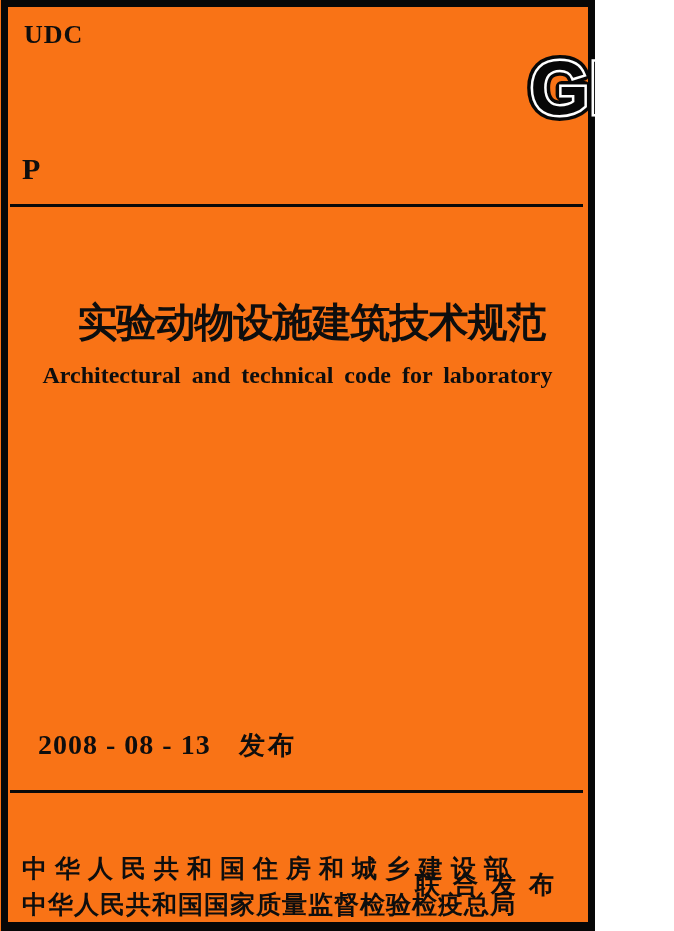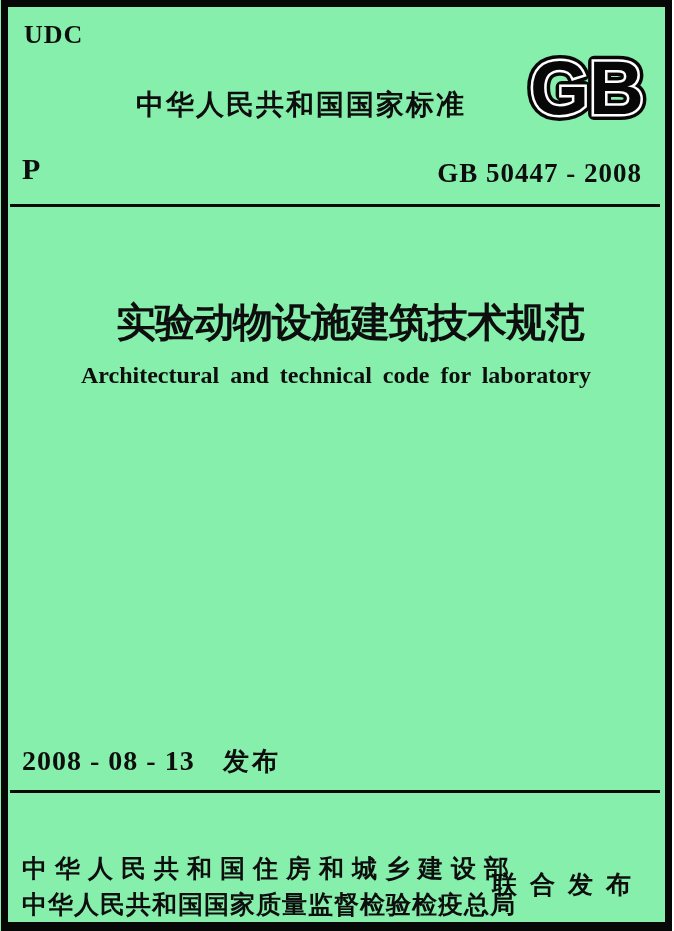--- a/index.html
+++ b/index.html
@@ -1,19 +1,19 @@
 <!DOCTYPE html>
 <html><head>
 <meta charset="utf-8">
 <style>
   html,body { margin:0; padding:0; background:#ffffff; }
   .page {
     position:relative;
-    width:672px; height:931px;
-    background:#86efac;
+    width:595px; height:931px;
+    background:#f97316;
     color:#0e0e0e;
     font-family:"Liberation Sans", sans-serif;
     overflow:hidden;
   }
   .frame {
     position:absolute;
     left:1px; top:0; right:0; bottom:0;
     border:7px solid #070707;
     border-bottom-width:9px;
     box-sizing:border-box;
@@ -62,22 +62,23 @@
     position:absolute; left:0; right:0;
     text-align:center;
     font-family:"Liberation Serif", serif;
     font-weight:bold; font-size:24px;
     word-spacing:5px;
     white-space:nowrap;
   }
   .title-en-1 { top:362px; }
   .title-en-2 { top:397px; }
   .date-group {
-    position:absolute; top:744px;
+    position:absolute; top:728px;
     white-space:nowrap;
+    margin-left:16px;
   }
   .date-group.left  { left:22px; }
   .date-group.right { right:26px; }
   .date-num {
     font-family:"Liberation Serif", serif;
     font-weight:bold; font-size:28px; letter-spacing:1px;
   }
   .date-label {
     font-weight:bold; font-size:26px; letter-spacing:3px;
     margin-left:24px;
@@ -97,31 +98,29 @@
 </style>
 </head>
 <body>
 
 <div class="page">
 
   <div class="frame"></div>
 
   <div class="udc">UDC</div>
 
-  <div class="std-heading">中华人民共和国国家标准</div>
 
   <svg class="gb-logo" viewBox="0 0 150 76" xmlns="http://www.w3.org/2000/svg" aria-hidden="true">
     <text x="75" y="66" text-anchor="middle" font-family="Liberation Sans, sans-serif" font-weight="bold" font-size="76" fill="none" stroke="#070707" stroke-width="12" stroke-linejoin="round">GB</text>
     <text x="75" y="66" text-anchor="middle" font-family="Liberation Sans, sans-serif" font-weight="bold" font-size="76" fill="none" stroke="#ffffff" stroke-width="5">GB</text>
     <text x="75" y="66" text-anchor="middle" font-family="Liberation Sans, sans-serif" font-weight="bold" font-size="76" fill="#070707">GB</text>
   </svg>
 
   <div class="class-p">P</div>
 
-  <div class="std-number">GB 50447 - 2008</div>
 
   <div class="rule rule-1"></div>
 
   <div class="title-cn">实验动物设施建筑技术规范</div>
 
   <div class="title-en title-en-1">Architectural and technical code for laboratory</div>
 
   <div class="date-group left">
     <span class="date-num">2008 - 08 - 13</span>
     <span class="date-label">发布</span>

